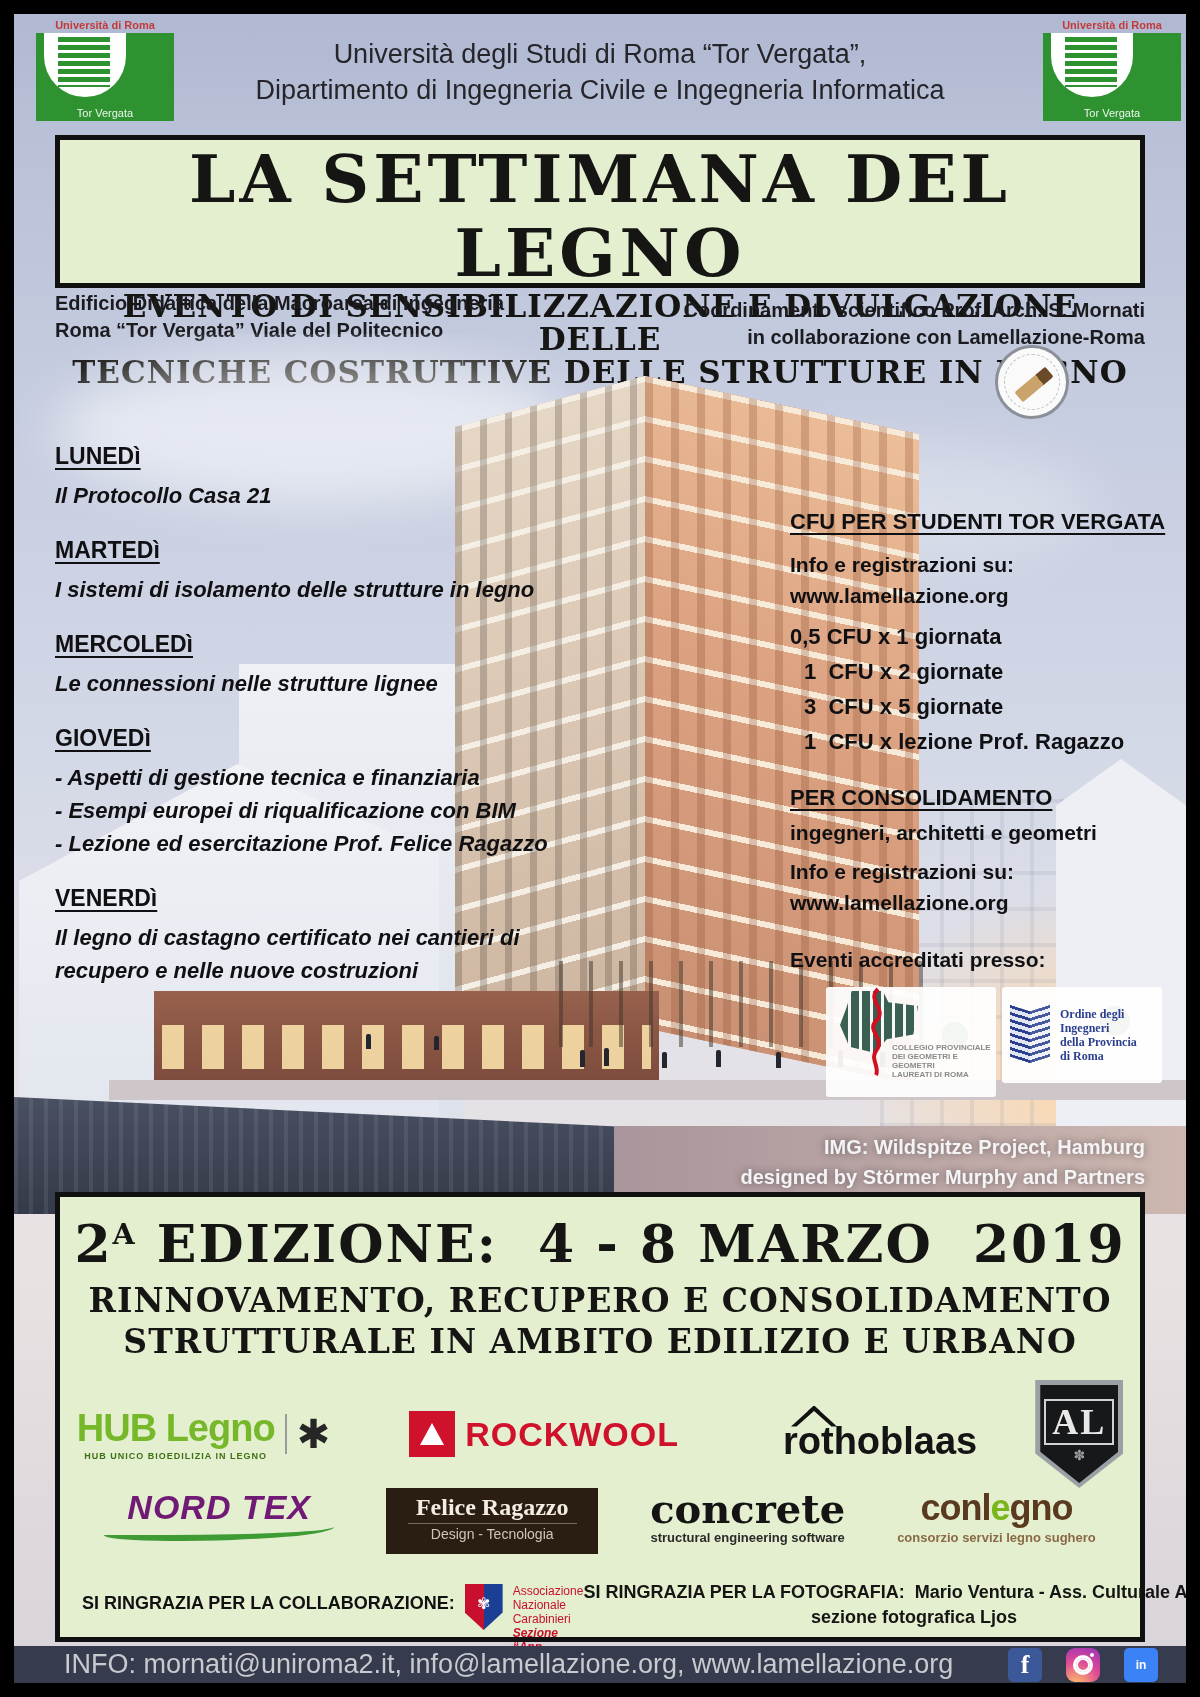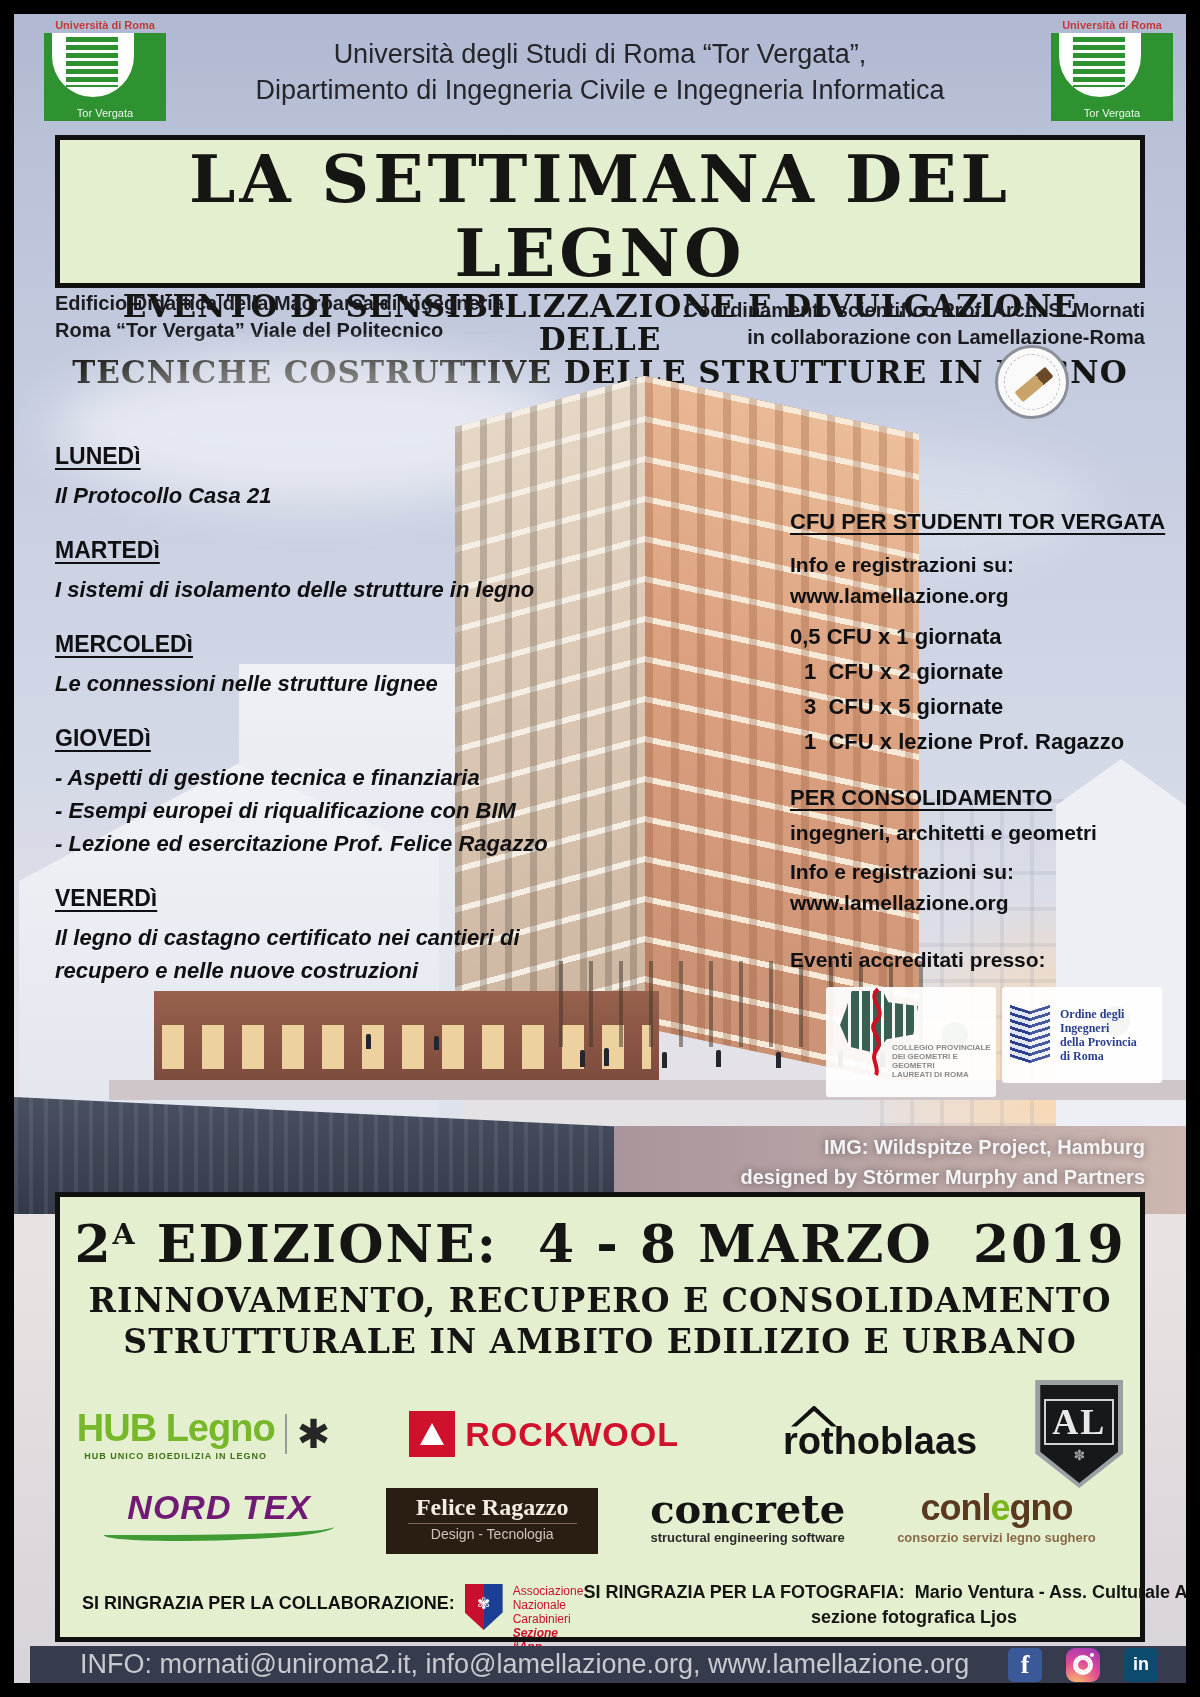--- a/index.html
+++ b/index.html
@@ -4,21 +4,21 @@
 <style>
   html,body{margin:0;padding:0;}
   body{width:1200px;height:1697px;background:#000;position:relative;overflow:hidden;
        font-family:"Liberation Sans",sans-serif;}
   .poster{position:absolute;left:14px;top:14px;width:1172px;height:1669px;overflow:hidden;
     background:linear-gradient(180deg,#b0b8d2 0%,#b9c1d8 7%,#c6cde0 24%,#d4d9e7 45%,#e3e2e8 62%,#e9e2e2 75%,#d8d3da 100%);}
 
   
   .uni-logo{position:absolute;width:140px;height:104px;text-align:center;}
   .uni-logo .uni-top{font-size:11px;font-weight:bold;color:#c23a3a;height:15px;line-height:15px;}
-  .uni-logo .green-box{position:relative;width:122px;height:88px;margin:0 auto;background:#2f9231;}
+  .uni-logo .green-box{position:relative;width:122px;height:88px;margin:0 auto;background:#2f9231;padding-left:16px;}
   .uni-logo .u-shape{position:absolute;left:8px;top:0;width:82px;height:64px;background:#fff;
      border-radius:0 0 44px 44px;}
   .uni-logo .u-bars{position:absolute;left:22px;top:4px;width:52px;height:50px;
      background:repeating-linear-gradient(180deg,#2f9231 0 5px,#fff 5px 8px);}
   .uni-logo .tv-label{position:absolute;left:0;right:0;bottom:2px;font-size:11px;color:#eaf5ea;}
   .header-text{position:absolute;left:0;right:0;top:22px;text-align:center;color:#25252a;
      font-size:27px;line-height:36px;}
 
   
   .banner{position:absolute;left:41px;top:121px;width:1090px;height:153px;background:#e4efcf;
@@ -169,32 +169,32 @@
   .carab-shield span{position:absolute;left:0;right:0;top:10px;text-align:center;color:#fff;font-size:16px;}
   .carab-text{font-size:12px;line-height:14px;color:#c8102e;text-align:left;padding-top:2px;}
   .carab-text .b{font-weight:bold;font-style:italic;}
   .cred-right{text-align:left;}
   .cred-right .row1{display:flex;gap:10px;align-items:baseline;}
   .photo-label{font-size:18px;font-weight:bold;white-space:nowrap;}
   .photo-name{font-size:18px;font-weight:bold;white-space:nowrap;}
   .photo-line2{font-size:18px;font-weight:bold;text-align:center;margin-top:4px;}
 
   
-  .footer{position:absolute;left:16px;right:0;top:1632px;height:37px;background:#363b4d;z-index:12;
+  .footer{position:absolute;left:0;right:0;top:1632px;height:37px;background:#363b4d;z-index:12;
      display:flex;align-items:center;}
   .footer-info{color:#c9cad0;font-size:27px;margin-left:50px;letter-spacing:0;}
   .socials{margin-left:auto;margin-right:28px;display:flex;gap:24px;align-items:center;}
   .soc{width:34px;height:34px;border-radius:5px;display:flex;align-items:center;justify-content:center;
      color:#fff;font-weight:bold;}
   .fb{background:#3b5998;font-family:"Liberation Serif",serif;font-size:26px;}
   .ig{background:radial-gradient(circle at 30% 110%,#fdc468,#df4996 55%,#9b36b7 95%);position:relative;border-radius:9px;}
   .ig .ring{position:absolute;inset:7px;border:3px solid #fff;border-radius:10px;}
   .ig .dot{position:absolute;right:6px;top:5px;width:4px;height:4px;background:#fff;border-radius:50%;}
   .ig .lens{position:absolute;left:50%;top:50%;width:10px;height:10px;margin:-7px 0 0 -7px;border:2px solid #fff;border-radius:50%;}
-  .li{background:#0c4a6e;font-size:18px;}
+  .li{background:#3b82f6;font-size:12px;}
 </style>
 </head>
 <body>
 
 <div class="poster">
 
   <div class="uni-logo" style="left:21px;top:4px;">
     <div class="uni-top">Università di Roma</div>
     <div class="green-box">
       <div class="u-shape"></div>

